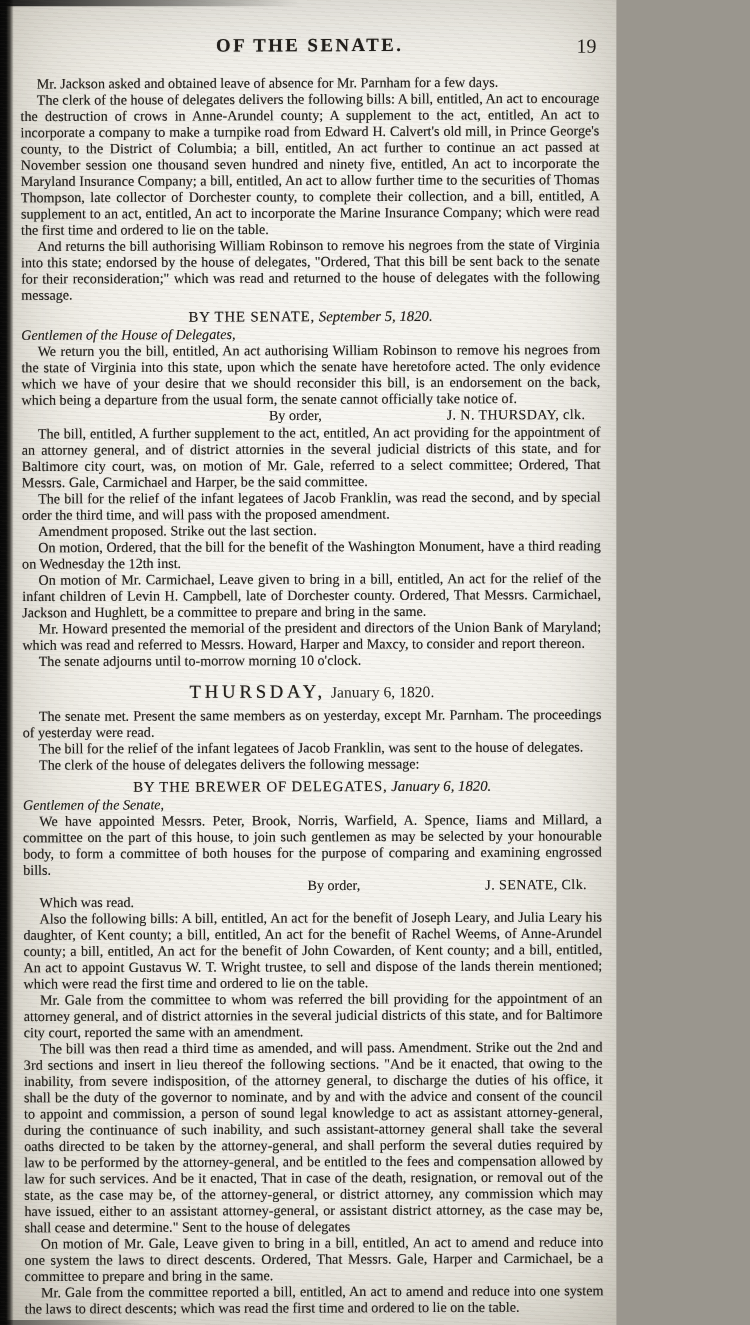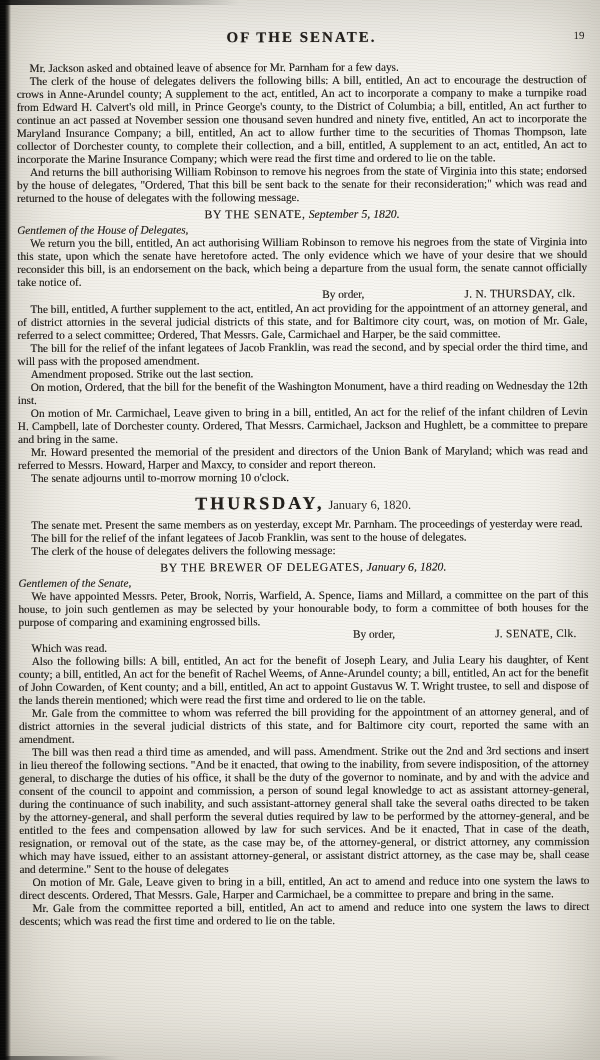--- a/index.html
+++ b/index.html
@@ -2,21 +2,21 @@
 <html><head>
 <meta charset="utf-8">
 <style>
   * { margin: 0; padding: 0; box-sizing: border-box; }
   html, body {
     width: 600px; height: 1060px; overflow: hidden;
     background: #9a968e;
     font-family: "Liberation Serif", "DejaVu Serif", serif;
   }
   .page {
-    position: relative; width: 600px; height: 1060px; overflow: hidden;
+    position: relative; width: 493px; height: 1060px; overflow: hidden;
     background: radial-gradient(ellipse at 55% 38%, #f8f7f3 0%, #f2f0ea 50%, #e6e3da 82%, #d6d2c8 100%);
     box-shadow: inset 0 0 70px rgba(90,85,72,0.28);
     color: #211e1a;
   }
   .edge-left {
     position: absolute; left: 0; top: 0; bottom: 0; width: 11px;
     background: linear-gradient(to right, #070707 0%, #0b0b0a 45%, #45433e 72%, rgba(70,68,62,0) 100%);
   }
   .edge-top {
     position: absolute; left: 0; top: 0; width: 240px; height: 5px;
@@ -28,21 +28,21 @@
   }
   .sheet {
     position: absolute; left: 18px; right: 12px; top: 28px;
     transform: rotate(-0.2deg);
   }
   .header { position: relative; text-align: center; margin-bottom: 15px; }
   .header-title {
     font-size: 15px; font-weight: bold; letter-spacing: 2px;
     text-shadow: 0 0 0.7px rgba(33,30,26,0.6);
   }
-  .page-number { position: absolute; right: 2px; top: 2px; font-size: 11px; }
+  .page-number { position: absolute; right: 2px; top: 2px; font-size: 16px; }
   .para {
     font-size: 11.3px; line-height: 13px; text-align: justify;
     text-indent: 13px; text-shadow: 0 0 0.6px rgba(33,30,26,0.5);
   }
   .salutation {
     font-style: italic; font-size: 11.3px; line-height: 13px;
     text-shadow: 0 0 0.5px rgba(33,30,26,0.45); margin-top: 1px;
   }
   .msg-heading {
     text-align: center; font-size: 11.8px; line-height: 14px;
@@ -51,21 +51,21 @@
   .msg-by { font-weight: normal; letter-spacing: 0.7px; }
   .msg-date { font-style: italic; }
   .sig-row {
     display: flex; justify-content: flex-end; gap: 100px;
     font-size: 11.3px; line-height: 13.5px; padding-right: 12px;
     text-shadow: 0 0 0.5px rgba(33,30,26,0.45);
   }
   .clerk { letter-spacing: 0.3px; }
   .day-heading { text-align: center; margin: 9px 0 4px 0; }
   .day-name {
-    font-size: 18px; font-weight: bold; letter-spacing: 3px;
+    font-size: 15px; font-weight: normal; letter-spacing: 3px;
     text-shadow: 0 0 0.7px rgba(33,30,26,0.6);
   }
   .day-date { font-size: 12.5px; }
   .grain {
     position: absolute; inset: 0; pointer-events: none; opacity: 0.05;
     background: repeating-linear-gradient(3deg, #6b6457 0 1px, transparent 1px 3px);
   }
 </style>
 </head>
 <body>

